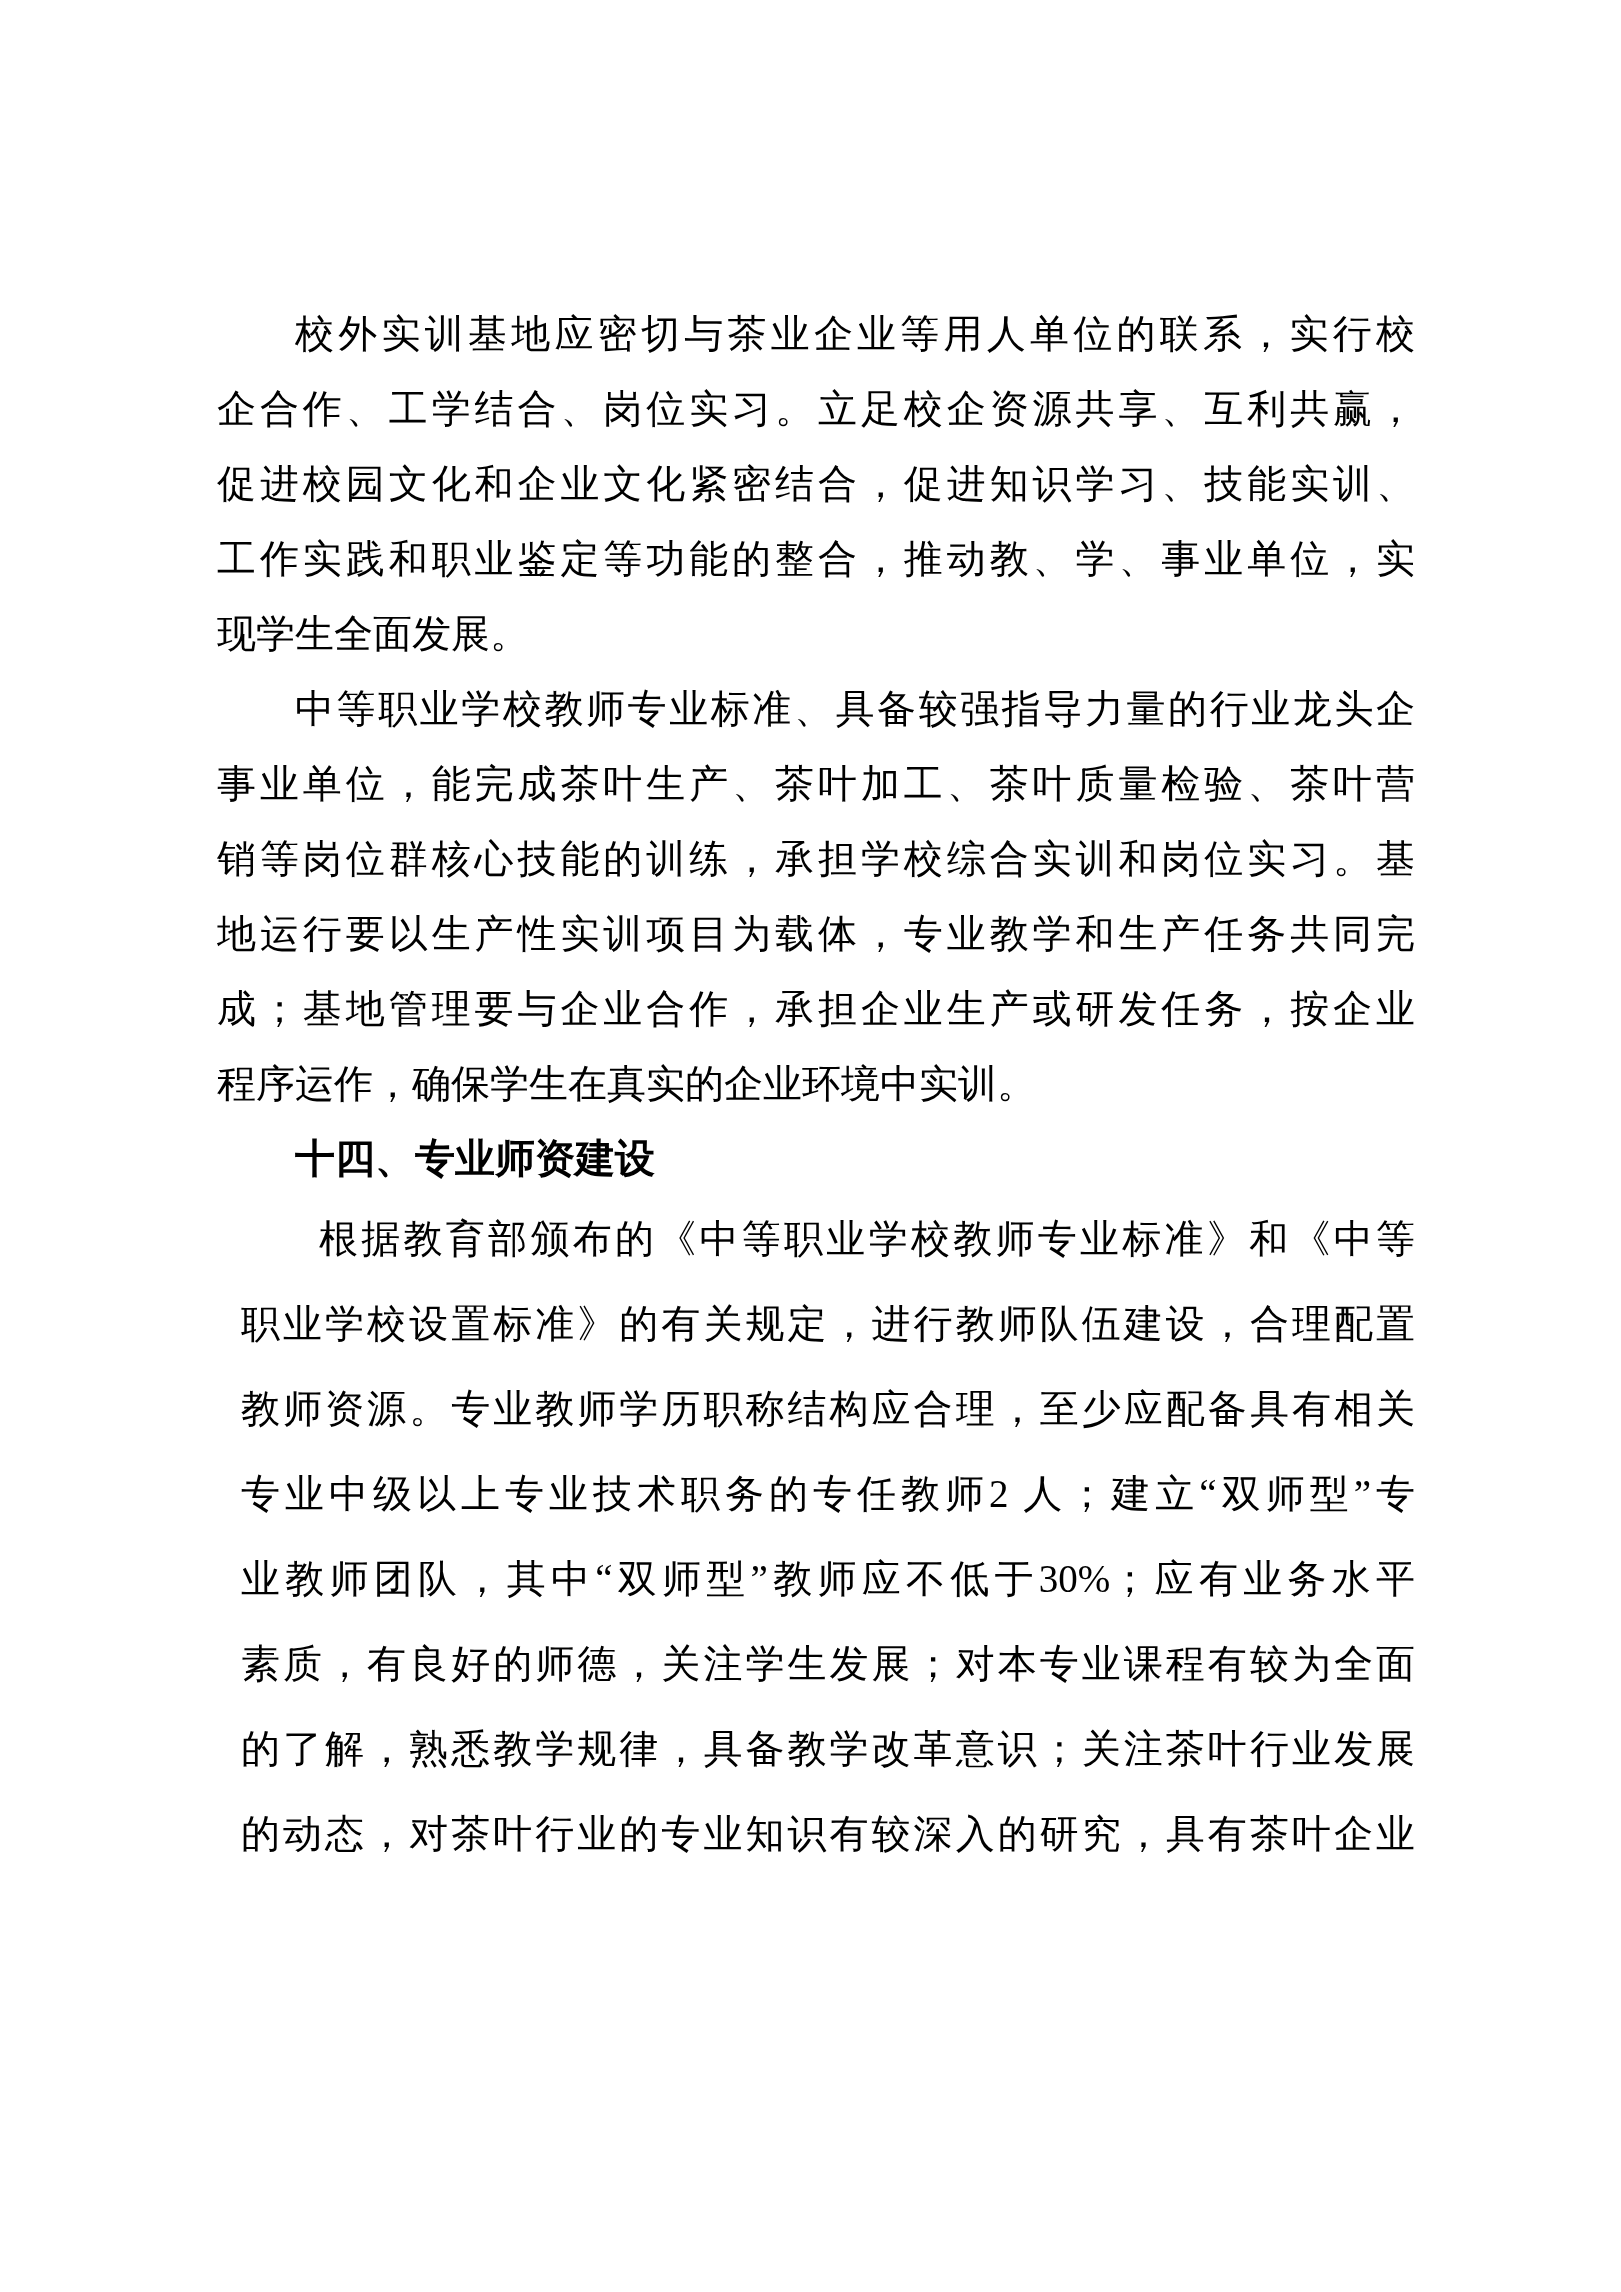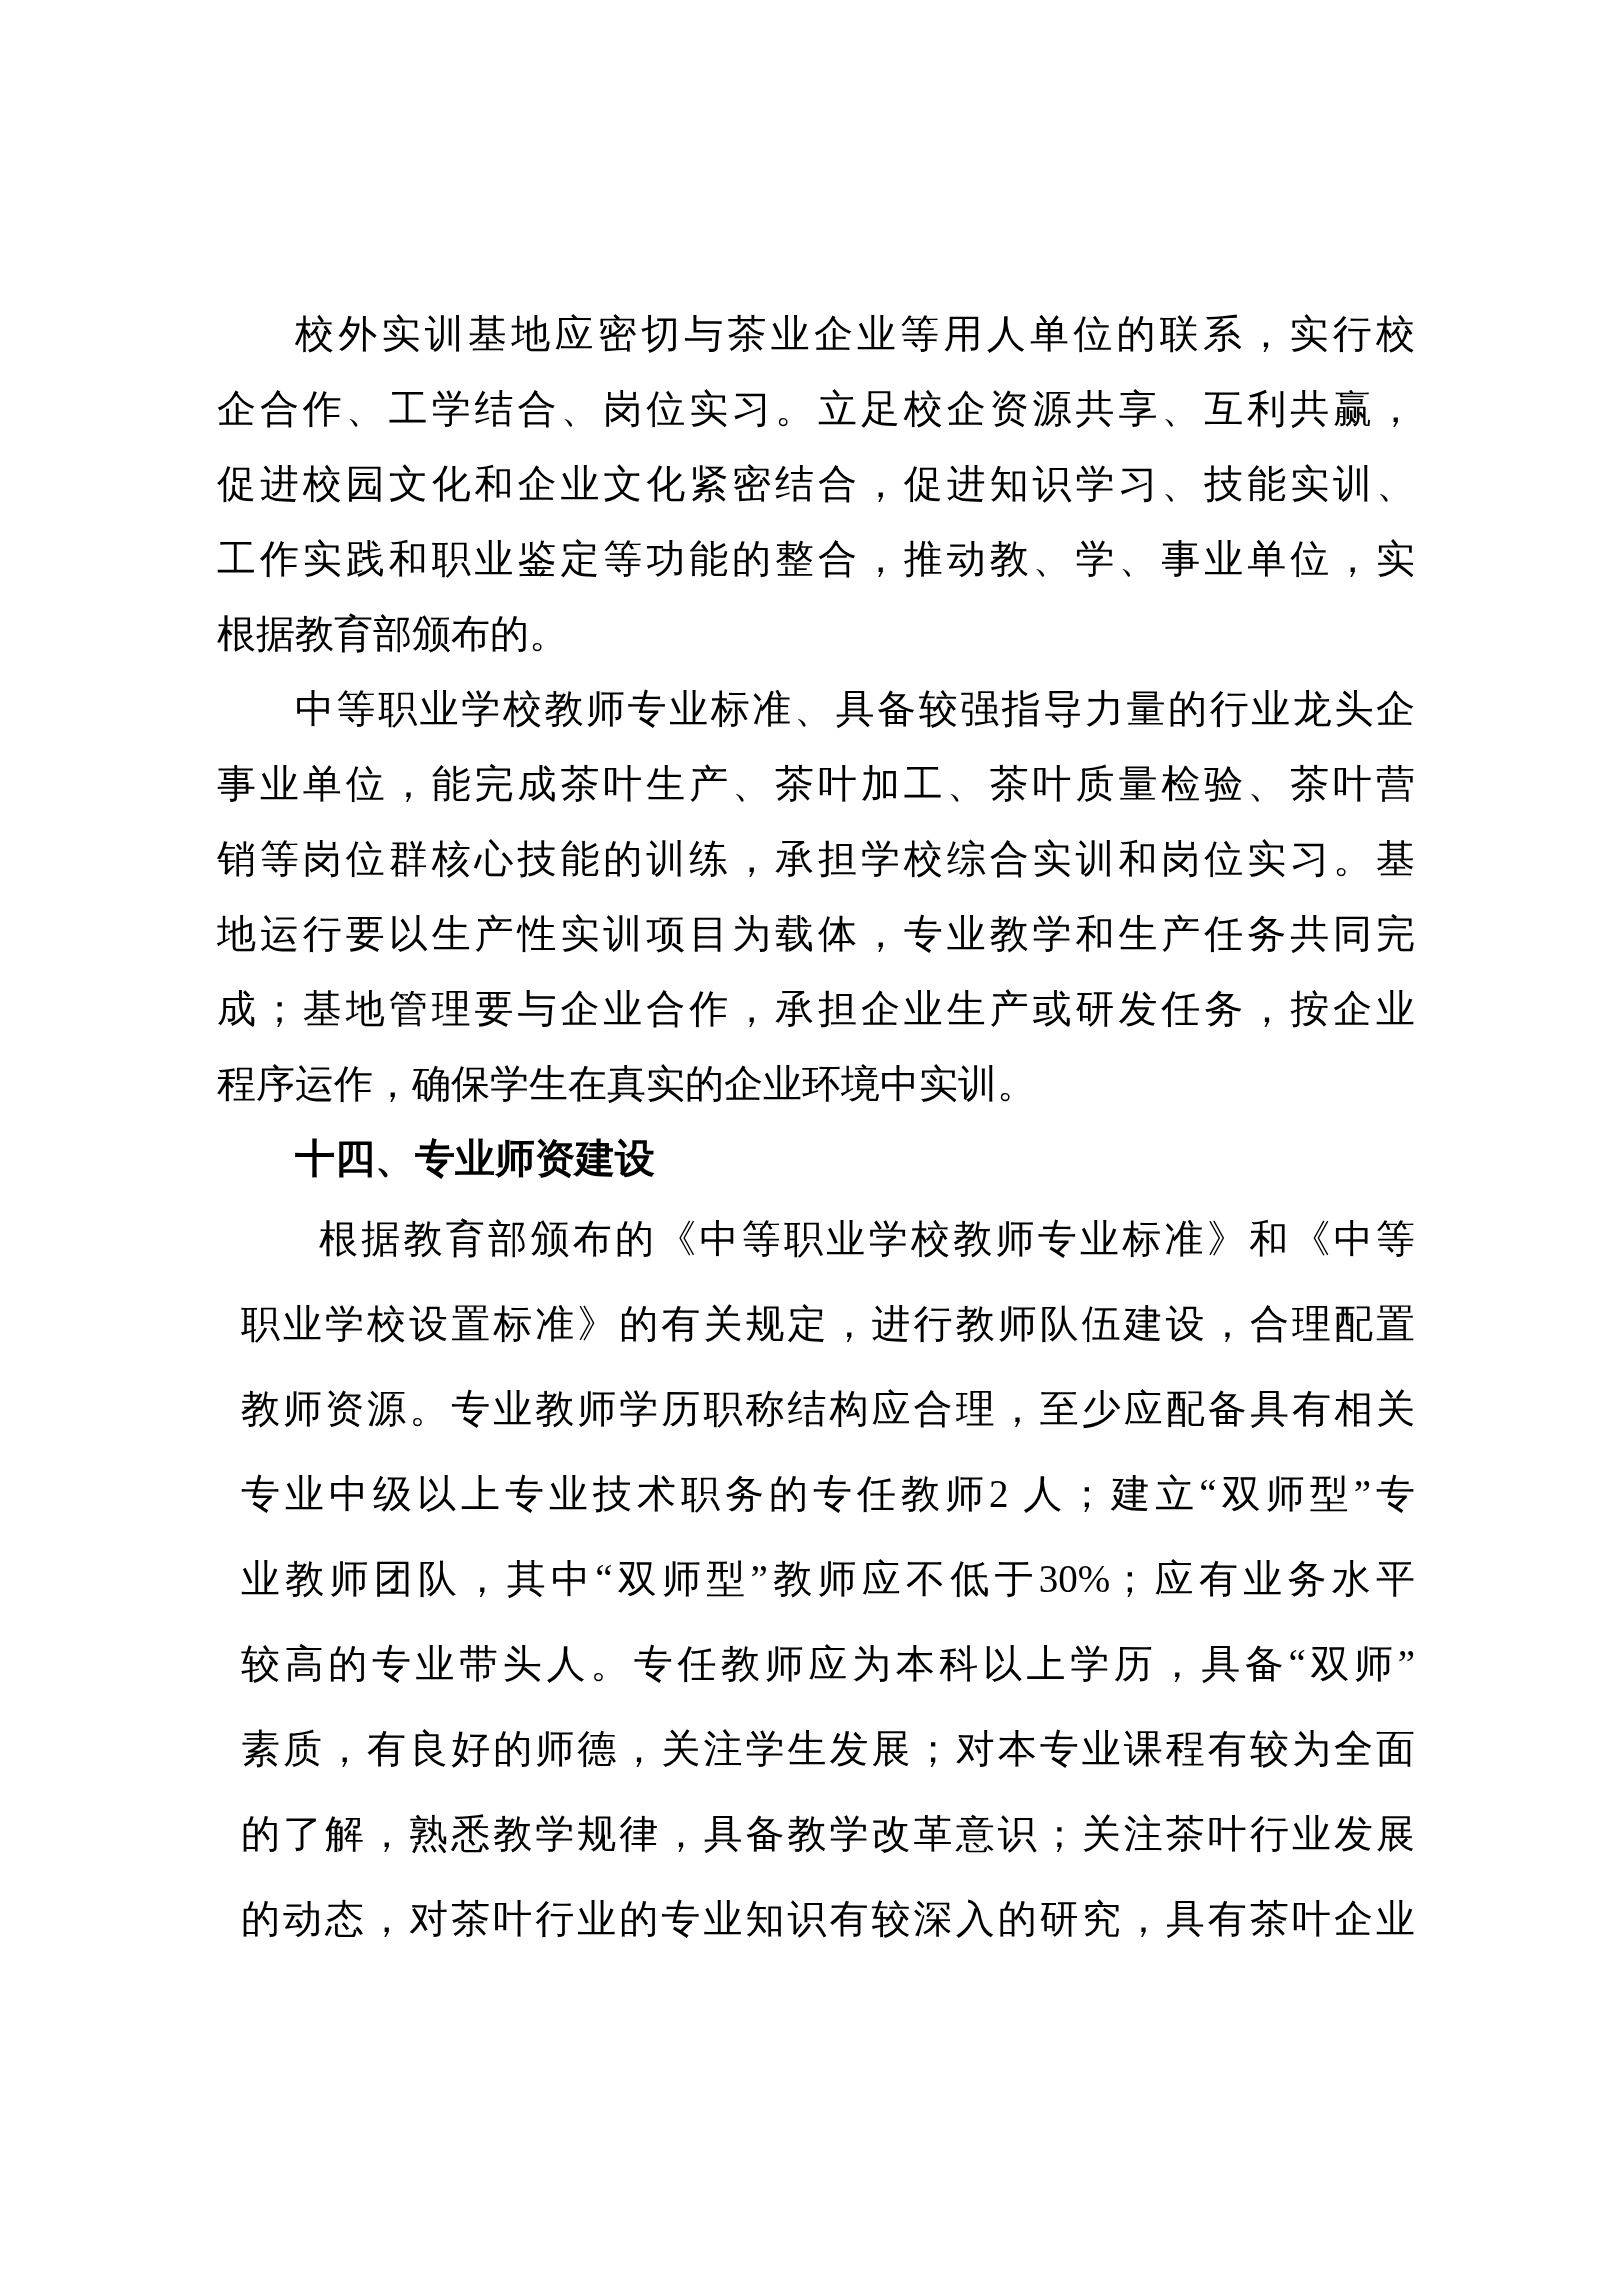--- a/index.html
+++ b/index.html
@@ -60,41 +60,40 @@
 <body>
 
 <div class="page">
   <div class="content">
 
     <div class="para para-1">
       <div class="line first">校外实训基地应密切与茶业企业等用人单位的联系，实行校</div>
       <div class="line">企合作、工学结合、岗位实习。立足校企资源共享、互利共赢，</div>
       <div class="line">促进校园文化和企业文化紧密结合，促进知识学习、技能实训、</div>
       <div class="line">工作实践和职业鉴定等功能的整合，推动教、学、事业单位，实</div>
-      <div class="line last">根据教育部颁布的。</div>
+      <div class="line last">现学生全面发展。</div>
     </div>
 
     <div class="para para-2">
       <div class="line first">中等职业学校教师专业标准、具备较强指导力量的行业龙头企</div>
       <div class="line">事业单位，能完成茶叶生产、茶叶加工、茶叶质量检验、茶叶营</div>
       <div class="line">销等岗位群核心技能的训练，承担学校综合实训和岗位实习。基</div>
       <div class="line">地运行要以生产性实训项目为载体，专业教学和生产任务共同完</div>
       <div class="line">成；基地管理要与企业合作，承担企业生产或研发任务，按企业</div>
       <div class="line last">程序运作，确保学生在真实的企业环境中实训。</div>
     </div>
 
     <div class="heading-line">十四、专业师资建设</div>
 
     <div class="para para-3">
       <div class="line first">根据教育部颁布的《中等职业学校教师专业标准》和《中等</div>
       <div class="line">职业学校设置标准》的有关规定，进行教师队伍建设，合理配置</div>
       <div class="line">教师资源。专业教师学历职称结构应合理，至少应配备具有相关</div>
       <div class="line">专业中级以上专业技术职务的专任教师2 人；建立“双师型”专</div>
       <div class="line">业教师团队，其中“双师型”教师应不低于30%；应有业务水平</div>
-      <div class="line">较高的专业带头人。专任教师应为本科以上学历，具备“双师”</div>
       <div class="line">素质，有良好的师德，关注学生发展；对本专业课程有较为全面</div>
       <div class="line">的了解，熟悉教学规律，具备教学改革意识；关注茶叶行业发展</div>
       <div class="line">的动态，对茶叶行业的专业知识有较深入的研究，具有茶叶企业</div>
     </div>
 
   </div>
 </div>
 
 
 </body></html>

